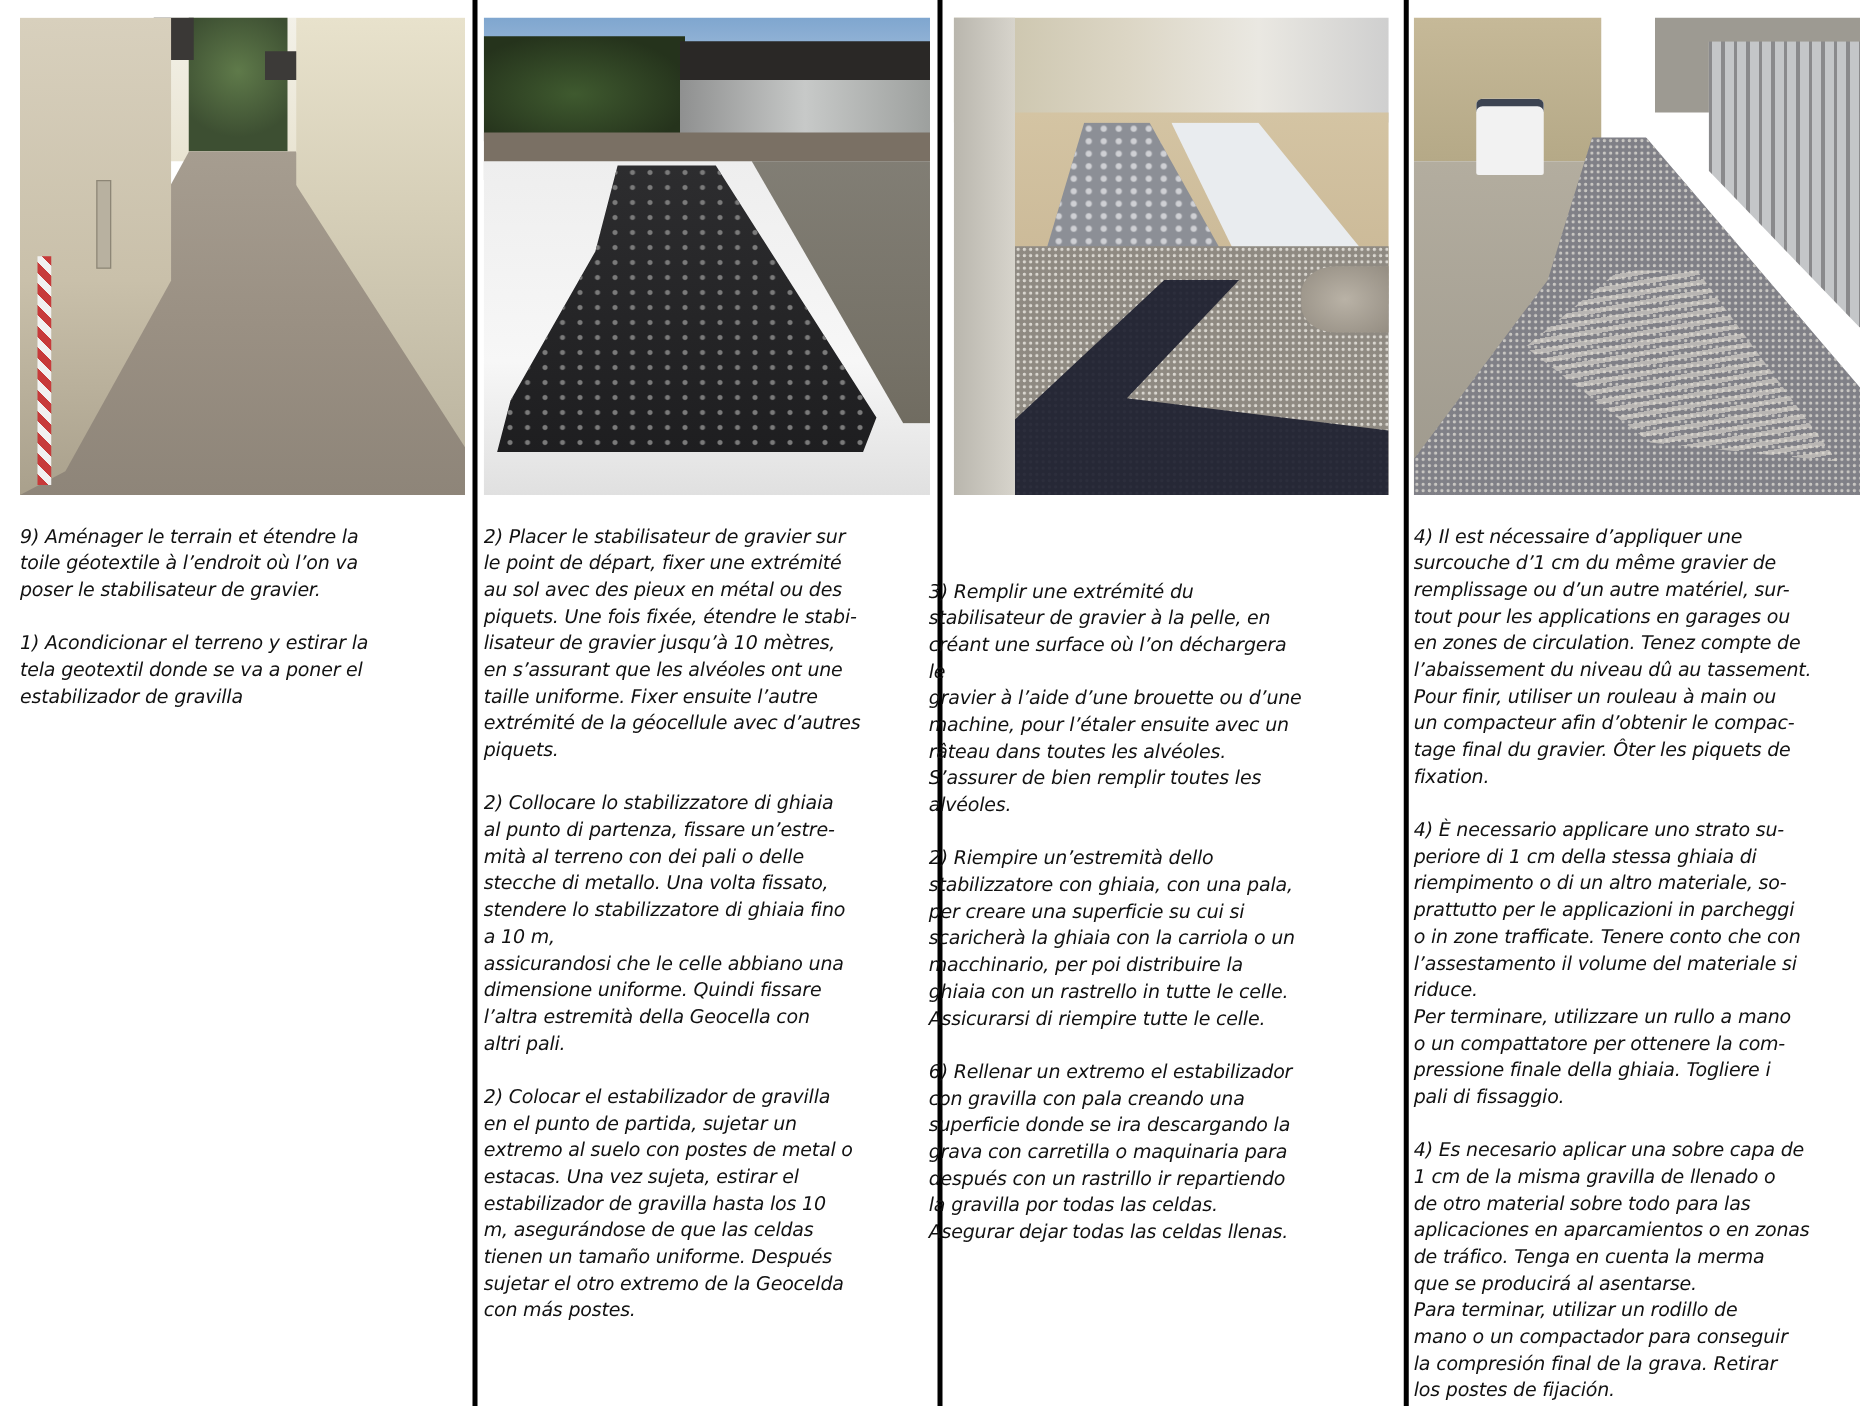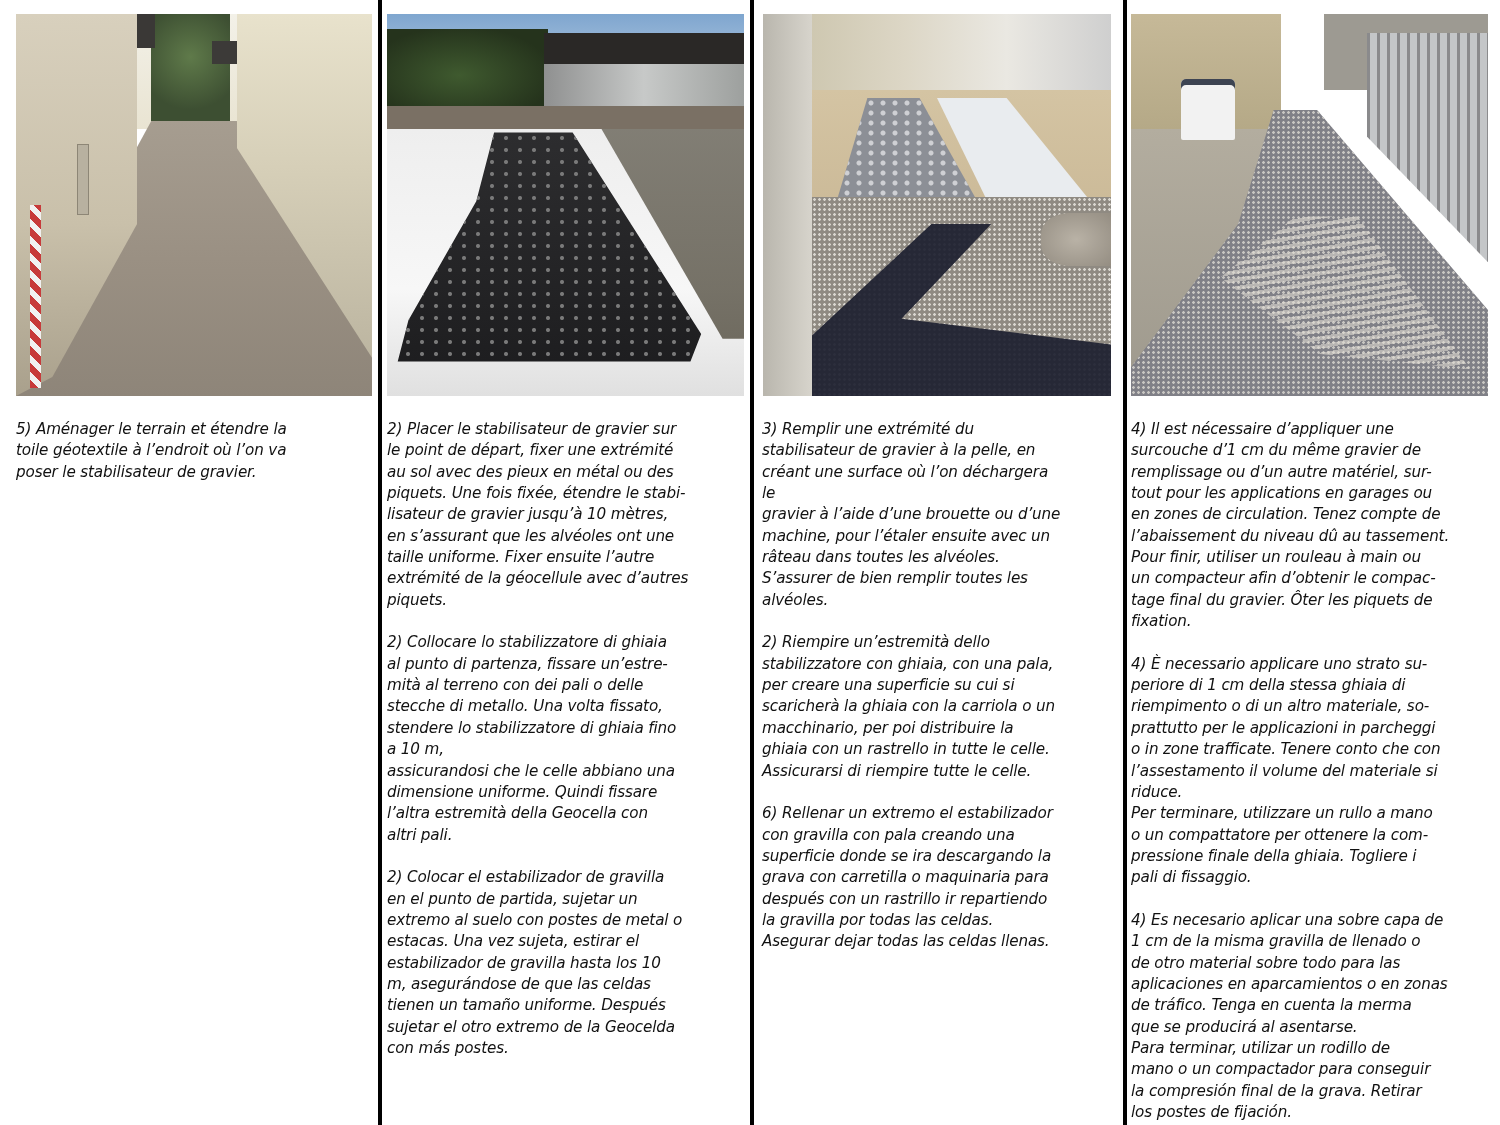--- a/index.html
+++ b/index.html
@@ -103,23 +103,26 @@
       <div class="trees"></div>
       <div class="roofL"></div>
       <div class="roofR"></div>
     <div class="ground"></div>
       <div class="wallL"></div>
       <div class="wallR"></div>
     <div class="box"></div>
       <div class="tape"></div>
   </div>
   <div class="textcol" style="left:16px; width:356px;">
-    <p class="para">5) Aménager le terrain et étendre la
+    <p class="para">9) Aménager le terrain et étendre la
 toile géotextile à l’endroit où l’on va
 poser le stabilisateur de gravier.</p>
+    <p class="para">1) Acondicionar el terreno y estirar la
+tela geotextil donde se va a poner el
+estabilizador de gravilla</p>
   </div>
 </section>
 
 <section>
   <div class="photo" id="p2" title="Black honeycomb gravel stabilizer laid over white geotextile">
     <div class="sky"></div>
       <div class="trees"></div>
       <div class="roof"></div>
       <div class="wall"></div>
     <div class="yard"></div>
@@ -163,21 +166,21 @@
   <div class="photo" id="p3" title="Gravel being spread into the stabilizer cells next to a wheelbarrow">
     <div class="bg"></div>
       <div class="sand"></div>
       <div class="fabric"></div>
       <div class="cells"></div>
     <div class="gravel"></div>
       <div class="shadow"></div>
       <div class="barrow"></div>
       <div class="pillar"></div>
   </div>
-  <div class="textcol" style="left:762px; width:360px;">
+  <div class="textcol" style="left:743px; width:360px;margin-top:44px;">
     <p class="para">3) Remplir une extrémité du
 stabilisateur de gravier à la pelle, en
 créant une surface où l’on déchargera
 le
 gravier à l’aide d’une brouette ou d’une
 machine, pour l’étaler ensuite avec un
 râteau dans toutes les alvéoles.
 S’assurer de bien remplir toutes les
 alvéoles.</p>
     <p class="para">2) Riempire un’estremità dello

